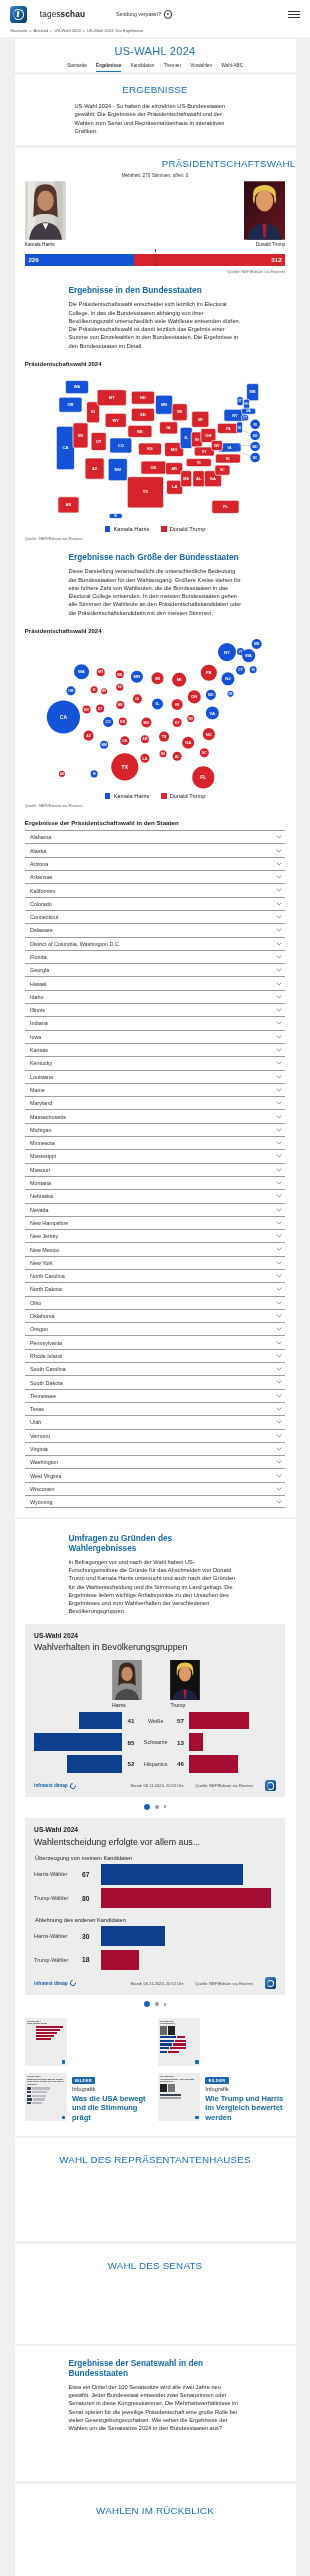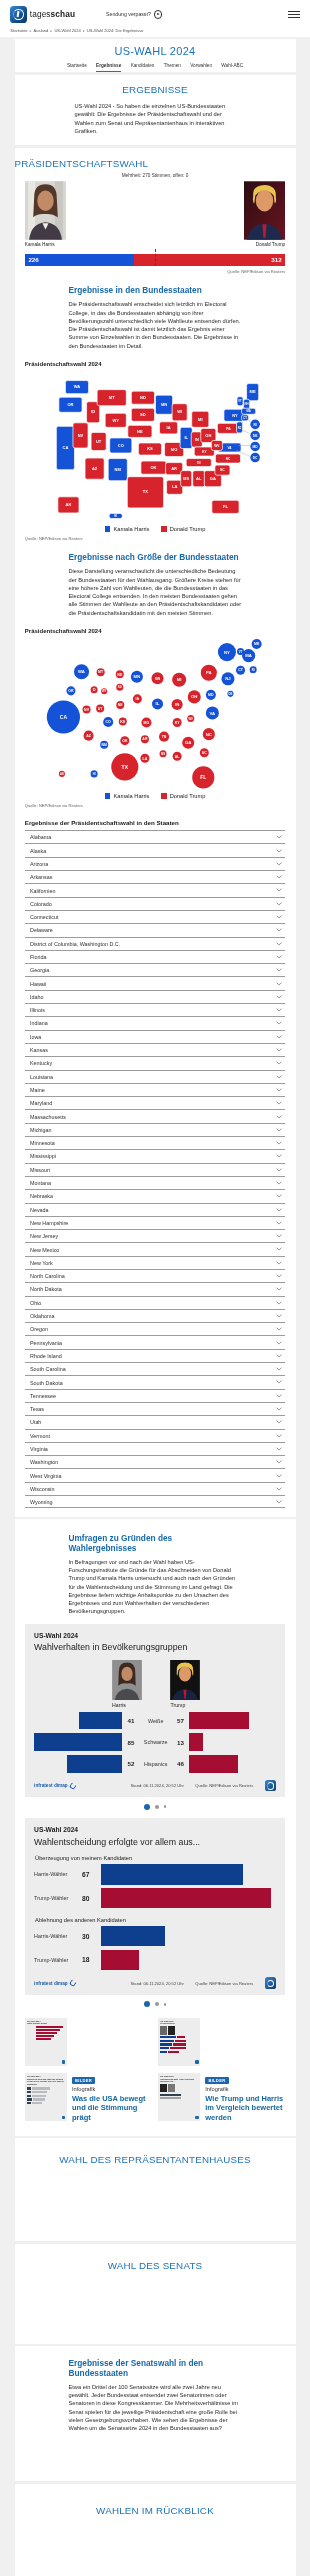--- a/index.html
+++ b/index.html
@@ -5,21 +5,21 @@
   *{box-sizing:border-box;margin:0;padding:0}
   html,body{width:310px;background:#f0f0f0;font-family:"Liberation Sans",sans-serif;color:#2b2b2b}
   .card{background:#fff;margin:0 14.5px 2.6px 14.5px;overflow:hidden}
   .full{margin:0 0 2.1px 0}
   
   .site-header{background:#fff;padding:4.1px 10.3px 0 10.3px}
   .hdr-row{display:flex;align-items:center;height:20.7px}
   .ts-logo{width:16.5px;height:16.5px;border-radius:3.6px;background:linear-gradient(135deg,#3a86d4 0%,#11508f 55%,#0a3椀66 100%);background:linear-gradient(135deg,#3a86d4 0%,#11508f 60%,#0a3a66 100%);position:relative;flex:0 0 auto}
   .ts-logo .ring{position:absolute;left:3.1px;top:3.1px;width:10.3px;height:10.3px;border:1.6px solid #fff;border-radius:50%;border-left-color:rgba(255,255,255,.35)}
   .ts-logo .one{position:absolute;left:7.2px;top:5.2px;width:1.6px;height:6.2px;background:#fff;transform:rotate(8deg)}
-  .brand{font-size:8.3px;margin-left:3px;color:#1a1a1a;letter-spacing:0.1px}
+  .brand{font-size:8.3px;margin-left:13px;color:#1a1a1a;letter-spacing:0.1px}
   .brand b{font-weight:700}
   .missed{margin-left:31px;display:flex;align-items:center;font-size:5.2px;color:#333;gap:3.1px}
   .play{width:8.3px;height:8.3px;border:0.7px solid #333;border-radius:50%;position:relative}
   .play:before{content:"";position:absolute;left:2.6px;top:2px;border-left:3.1px solid #333;border-top:1.9px solid transparent;border-bottom:1.9px solid transparent}
   .burger{margin-left:auto;width:11.4px;display:flex;flex-direction:column;gap:2.1px}
   .burger span{height:1px;background:#333;display:block}
   .crumbs{font-size:4.1px;color:#555;padding:3.1px 0 4.1px 0}
   .crumbs a{color:#555;text-decoration:none;margin-right:2.1px}
   .crumbs .sep{color:#888;margin-right:2.1px;font-size:3.6px}
   
@@ -27,21 +27,21 @@
   .hub-title{font-size:11px;color:#1d72b8;font-weight:400;letter-spacing:0.3px}
   .tabs{display:flex;justify-content:center;gap:9.3px;margin-top:6.2px;font-size:4.7px;color:#333;padding-bottom:0}
   .tab{padding-bottom:2.6px;cursor:pointer}
   .tab.active{font-weight:700;border-bottom:1px solid #1d72b8}
   
   .intro{padding:9.3px 0 10.3px 0;text-align:center}
   .sec-title{font-size:9.8px;color:#1d72b8;font-weight:400;letter-spacing:0.2px}
   .intro p{font-size:5.7px;line-height:1.45;text-align:left;width:161px;margin:7.2px auto 0 auto;color:#2b2b2b}
   
   .pres{padding:10.3px 0 8.3px 0}
-  .pres .sec-title{text-align:left}
+  .pres .sec-title{text-align:right}
   .maj-note{text-align:center;font-size:4.7px;color:#333;margin-top:4.1px}
   .cand-row{position:relative;height:66px;margin:2.1px 10.3px 0 10.3px}
   .photo{width:41px;height:59px;position:absolute;top:0;overflow:hidden}
   .photo.left{left:0}.photo.right{right:0}
   .cand-name{position:absolute;bottom:0;font-size:4.7px;color:#222}
   .cand-name.left{left:0}.cand-name.right{right:0}
   .ebar-wrap{position:relative;margin:2.1px 10.3px 0 10.3px;height:17.6px}
   .ebar{position:absolute;left:0;right:0;bottom:0;height:12.4px;display:flex}
   .ebar .seg{height:100%;position:relative}
   .ebar .val{position:absolute;top:2.1px;font-size:6.2px;font-weight:700;color:#fff}

